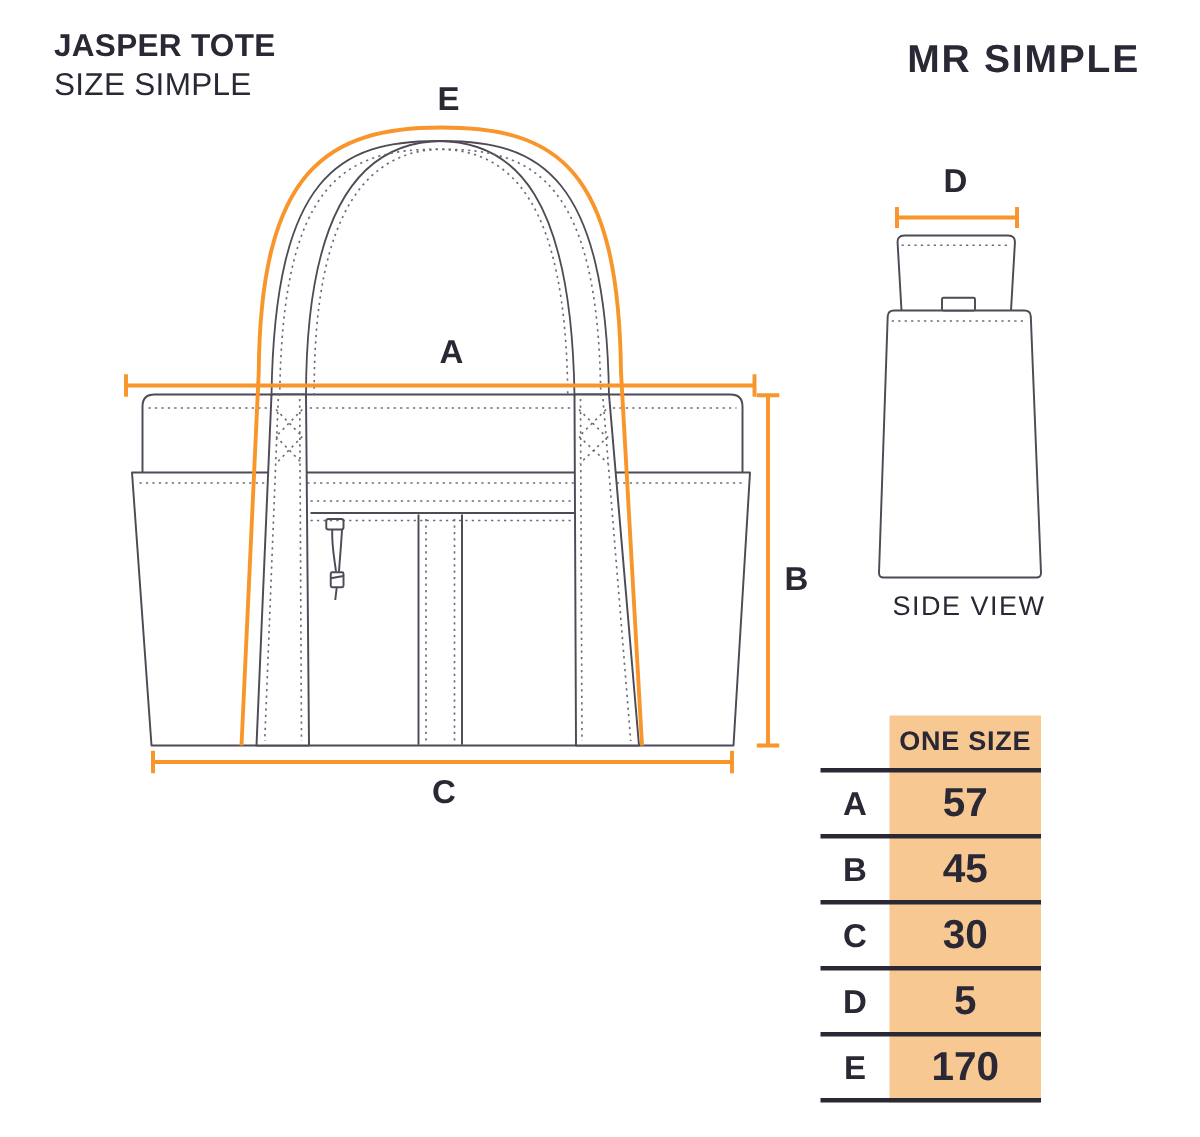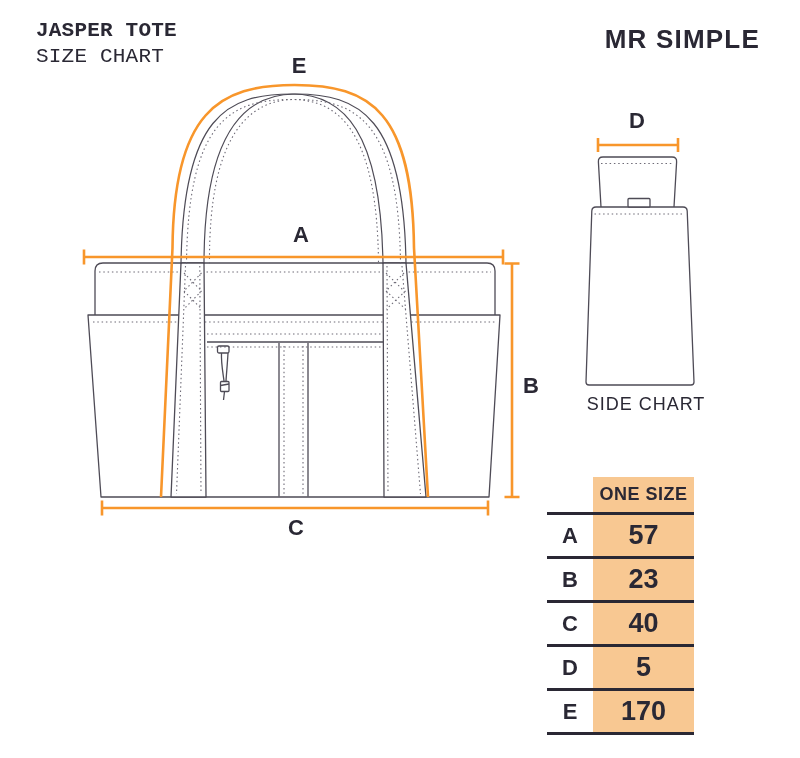--- a/index.html
+++ b/index.html
@@ -9,21 +9,21 @@
     --line-gray:#4E4B56;
     --dot-gray:#6E6B77;
   }
   html,body{margin:0;padding:0;background:#fff;}
   .canvas{
     position:relative;width:800px;height:758px;background:#fff;overflow:hidden;
     font-family:"Liberation Sans",sans-serif;color:var(--ink);
   }
   .abs{position:absolute;}
   
-  .title-block{left:36px;top:18px;line-height:26px;font-size:21px;font-family:Liberation Mono, monospace;}
+  .title-block{left:36px;top:18px;line-height:26px;font-size:21px;}
   .title-line1{font-weight:bold;letter-spacing:.2px;}
   .title-line2,.title-line3{font-weight:normal;letter-spacing:.2px;}
   .brand{right:40px;top:24px;font-size:26px;font-weight:bold;letter-spacing:1.2px;}
   
   .dim-label{font-size:22px;font-weight:bold;transform:translateX(-50%);}
   .side-caption{font-size:18px;font-weight:normal;letter-spacing:1px;transform:translateX(-50%);}
   
   .o{stroke:var(--accent);stroke-width:2.6;fill:none;stroke-linecap:butt;}
   .g{stroke:var(--line-gray);stroke-width:1.3;fill:none;stroke-linejoin:round;}
   .gf{stroke:var(--line-gray);stroke-width:1.3;fill:#fff;stroke-linejoin:round;}
@@ -40,21 +40,21 @@
     font-size:27px;font-weight:bold;}
   .t-head .t-cell-value{font-size:18px;letter-spacing:.5px;}
 </style>
 </head>
 <body>
 
 <div class="canvas">
 
   <div class="abs title-block">
     <div class="title-line1">JASPER TOTE</div>
-    <div class="title-line2">SIZE CHART</div>
+    <div class="title-line2">SIZE SIMPLE</div>
   </div>
   <div class="abs brand">MR SIMPLE</div>
 
   <svg class="abs" style="left:0;top:0;" width="560" height="560" viewBox="0 0 560 560">
 
     <path class="g" d="M 95,316 L 95,271 Q 95,263 103,263 L 487,263 Q 495,263 495,271 L 495,316"></path>
     <path class="d" d="M 99,272 L 491,272"></path>
 
     <path class="gf" d="M 88,315 L 500,315 L 489,497 L 101,497 Z"></path>
     <path class="d" d="M 93,322 L 495,322"></path>
@@ -109,39 +109,39 @@
     <path class="d" d="M 24.5,106 L 114.5,106"></path>
 
     <rect class="gf" x="58" y="90.5" width="22" height="8.5" rx="1"></rect>
   </svg>
 
   <div class="abs dim-label" style="left:299px;top:53px;">E</div>
   <div class="abs dim-label" style="left:301px;top:222px;">A</div>
   <div class="abs dim-label" style="left:531px;top:373px;">B</div>
   <div class="abs dim-label" style="left:296px;top:515px;">C</div>
   <div class="abs dim-label" style="left:637px;top:108px;">D</div>
-  <div class="abs side-caption" style="left:646px;top:394px;">SIDE CHART</div>
+  <div class="abs side-caption" style="left:646px;top:394px;">SIDE VIEW</div>
 
   <div class="abs size-table">
     <div class="orange-col"></div>
     <div class="t-row t-head">
       <div class="t-cell-label"></div>
       <div class="t-cell-value">ONE SIZE</div>
     </div>
     <div class="t-row t-body">
       <div class="t-cell-label">A</div>
       <div class="t-cell-value">57</div>
     </div>
     <div class="t-row t-body">
       <div class="t-cell-label">B</div>
-      <div class="t-cell-value">23</div>
+      <div class="t-cell-value">45</div>
     </div>
     <div class="t-row t-body">
       <div class="t-cell-label">C</div>
-      <div class="t-cell-value">40</div>
+      <div class="t-cell-value">30</div>
     </div>
     <div class="t-row t-body">
       <div class="t-cell-label">D</div>
       <div class="t-cell-value">5</div>
     </div>
     <div class="t-row t-body">
       <div class="t-cell-label">E</div>
       <div class="t-cell-value">170</div>
     </div>
   </div>

